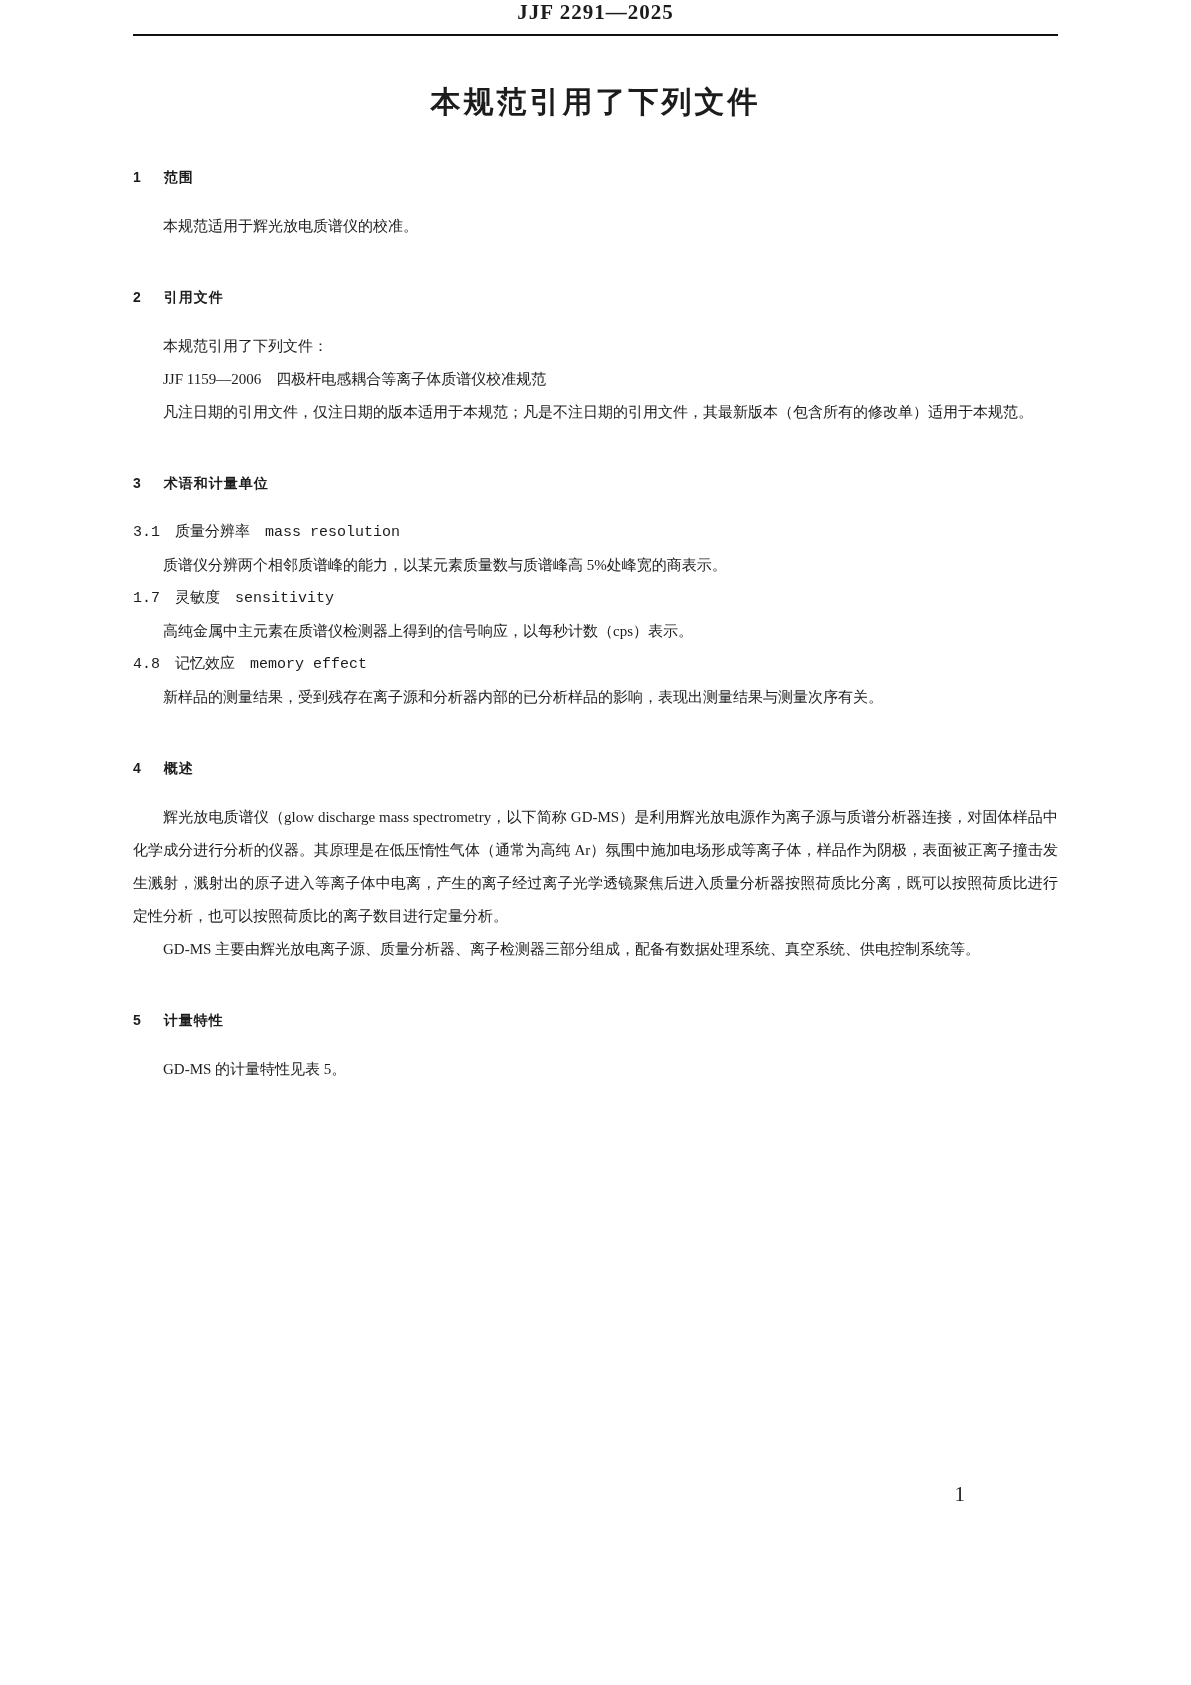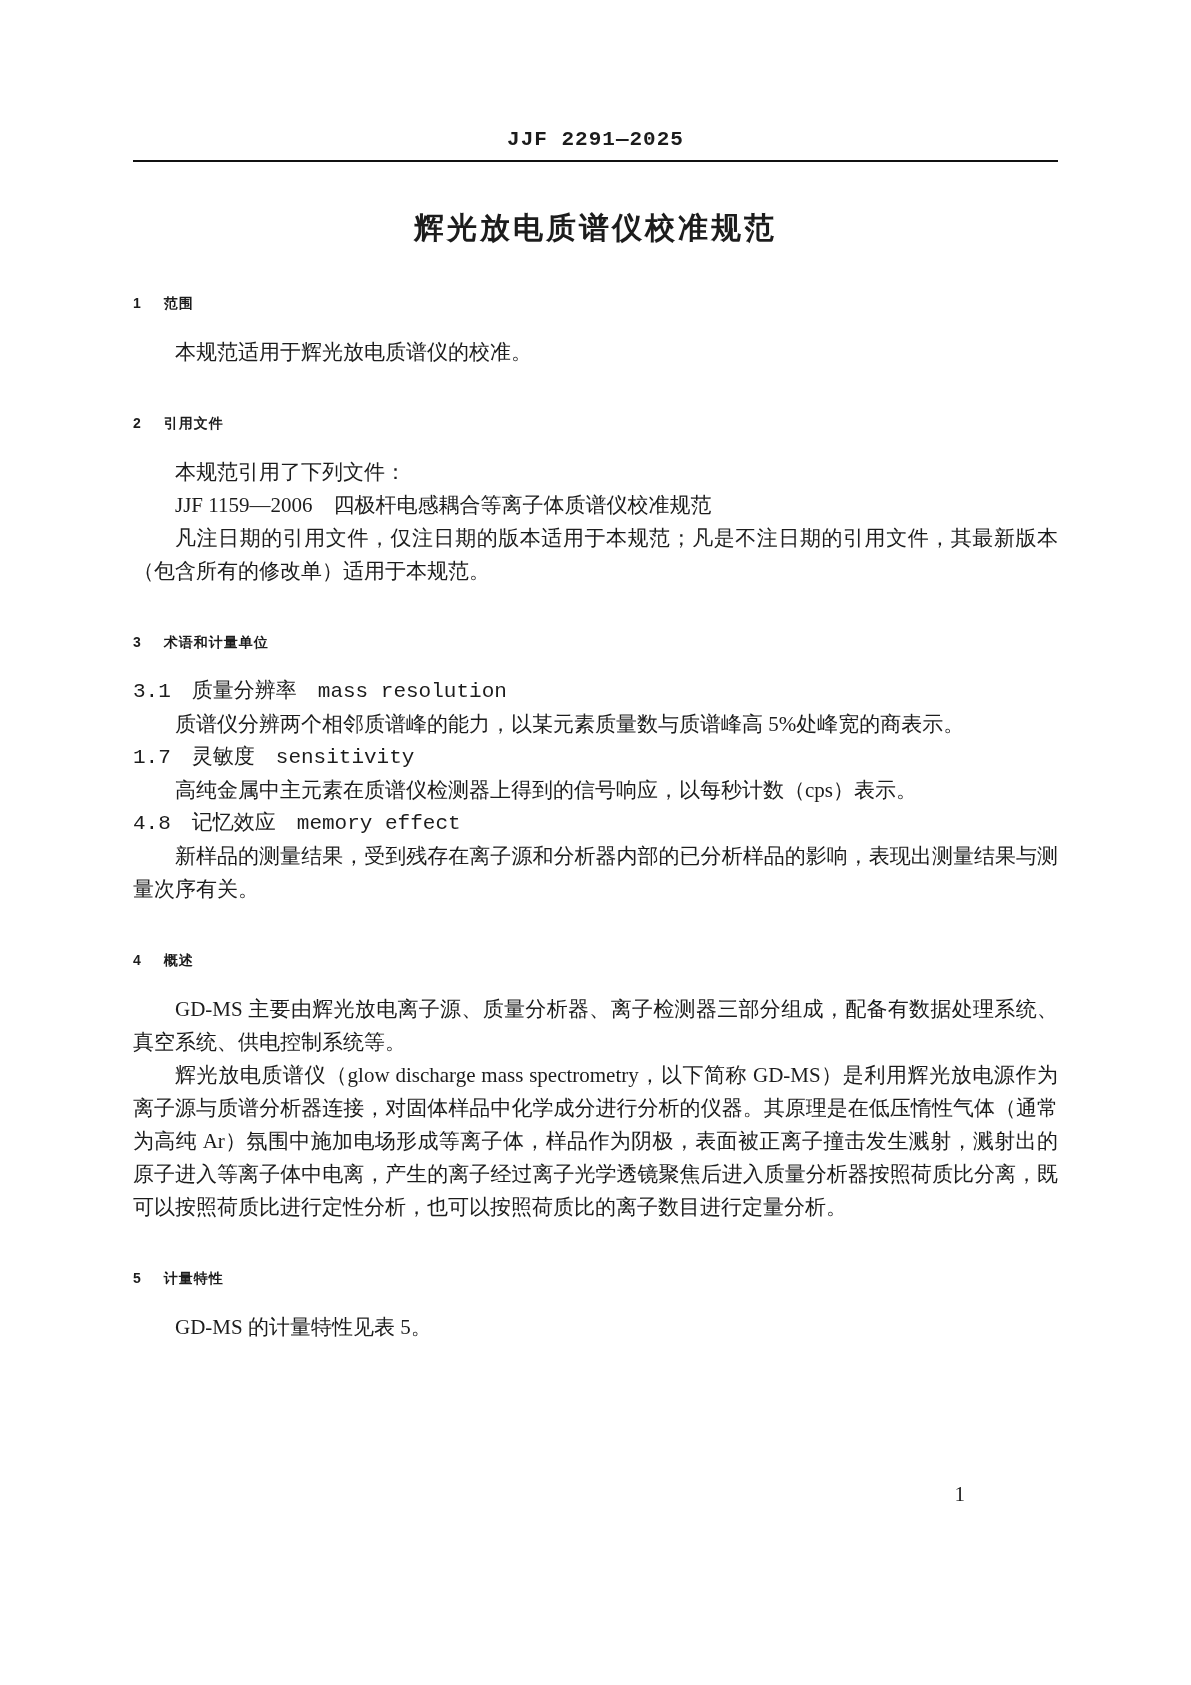--- a/index.html
+++ b/index.html
@@ -12,22 +12,20 @@
     height: 1685px;
     position: relative;
     color: #1c1c1c;
     font-family: "Liberation Serif", "DejaVu Serif", serif;
     overflow: hidden;
   }
   .content {
     padding: 0 133px;
   }
   .doc-header {
-    padding-top: 128px;
-    font-family: Liberation Mono, monospace;
   }
   .doc-number {
     text-align: center;
     font-size: 21px;
     font-weight: 700;
     letter-spacing: 1px;
   }
   .header-rule {
     border-bottom: 2px solid #111;
     margin-top: 9px;
@@ -46,21 +44,21 @@
     font-weight: 700;
     letter-spacing: 1px;
     margin: 40px 0 19px 0;
     line-height: 28px;
   }
   .sec-num {
     display: inline-block;
     margin-right: 22px;
   }
   .body-p {
-    font-size: 21px;
+    font-size: 15px;
     line-height: 33px;
     margin: 0;
     text-indent: 2em;
     text-align: justify;
   }
   .term {
     text-indent: 0;
     font-family: Liberation Mono, monospace;
   }
   .page-number {
@@ -73,21 +71,21 @@
 </head>
 <body>
 
 <div class="content">
 
   <header class="doc-header">
     <div class="doc-number">JJF 2291—2025</div>
     <div class="header-rule"></div>
   </header>
 
-  <h1 class="doc-title">辉光放电质谱仪校准规范</h1>
+  <h1 class="doc-title">本规范引用了下列文件</h1>
 
   <section>
     <h2 class="sec-heading">
       <span class="sec-num">1</span><span>范围</span>
     </h2>
     <p class="body-p">本规范适用于辉光放电质谱仪的校准。</p>
   </section>
 
   <section>
     <h2 class="sec-heading">
@@ -107,22 +105,22 @@
     <p class="body-p term">1.7　灵敏度　sensitivity</p>
     <p class="body-p">高纯金属中主元素在质谱仪检测器上得到的信号响应，以每秒计数（cps）表示。</p>
     <p class="body-p term">4.8　记忆效应　memory effect</p>
     <p class="body-p">新样品的测量结果，受到残存在离子源和分析器内部的已分析样品的影响，表现出测量结果与测量次序有关。</p>
   </section>
 
   <section>
     <h2 class="sec-heading">
       <span class="sec-num">4</span><span>概述</span>
     </h2>
+    <p class="body-p">辉光放电质谱仪（glow discharge mass spectrometry，以下简称 GD-MS）是利用辉光放电源作为离子源与质谱分析器连接，对固体样品中化学成分进行分析的仪器。其原理是在低压惰性气体（通常为高纯 Ar）氛围中施加电场形成等离子体，样品作为阴极，表面被正离子撞击发生溅射，溅射出的原子进入等离子体中电离，产生的离子经过离子光学透镜聚焦后进入质量分析器按照荷质比分离，既可以按照荷质比进行定性分析，也可以按照荷质比的离子数目进行定量分析。</p>
     <p class="body-p">GD-MS 主要由辉光放电离子源、质量分析器、离子检测器三部分组成，配备有数据处理系统、真空系统、供电控制系统等。</p>
-    <p class="body-p">辉光放电质谱仪（glow discharge mass spectrometry，以下简称 GD-MS）是利用辉光放电源作为离子源与质谱分析器连接，对固体样品中化学成分进行分析的仪器。其原理是在低压惰性气体（通常为高纯 Ar）氛围中施加电场形成等离子体，样品作为阴极，表面被正离子撞击发生溅射，溅射出的原子进入等离子体中电离，产生的离子经过离子光学透镜聚焦后进入质量分析器按照荷质比分离，既可以按照荷质比进行定性分析，也可以按照荷质比的离子数目进行定量分析。</p>
   </section>
 
   <section>
     <h2 class="sec-heading">
       <span class="sec-num">5</span><span>计量特性</span>
     </h2>
     <p class="body-p">GD-MS 的计量特性见表 5。</p>
   </section>
 
 </div>

